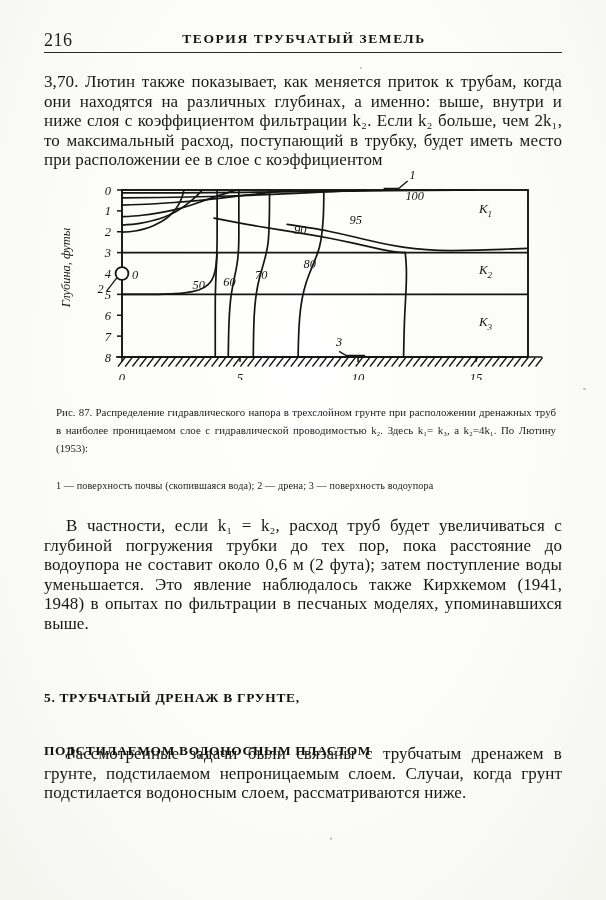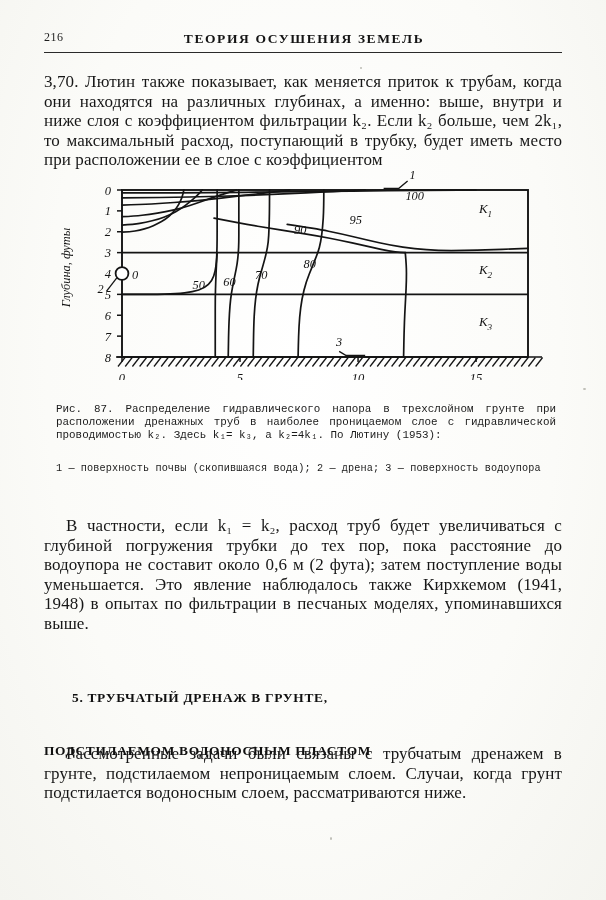--- a/index.html
+++ b/index.html
@@ -17,21 +17,21 @@
     background:
       radial-gradient(ellipse at 50% 40%, #ffffff 0%, #fbfbf8 60%, #f4f4ef 100%);
   }
   
   .head{
     position:absolute;left:44px;top:30px;width:520px;
     height:22px;
   }
   .folio{
     position:absolute;left:0;top:0;
-    font-size:12px;letter-spacing:.5px;color:#1d1d1d;
+    font-size:18px;letter-spacing:.5px;color:#1d1d1d;
   }
   .runhead{
     position:absolute;left:0;top:1px;width:520px;
     text-align:center;
     font-size:13.5px;font-weight:bold;letter-spacing:1.6px;
     color:#141414;
   }
   .rule{
     position:absolute;left:44px;top:52px;width:518px;height:1px;
     background:#2a2a2a;
@@ -47,23 +47,22 @@
   }
   .para.indent{text-indent:22px;}
   
   .figure{
     position:absolute;left:44px;top:168px;width:520px;height:232px;
   }
   .chartwrap{position:absolute;left:0;top:0;width:520px;height:212px;}
   
   .caption{
     position:absolute;left:56px;top:403px;width:500px;
-    font-size:10.9px;line-height:13px;text-align:justify;
+    font-size:10.9px;line-height:18px;text-align:justify;
     color:#1b1b1b;
-    font-family:Liberation Mono, monospace;
   }
   .caption .legend{
     display:block;margin-top:20px;
     font-size:10.2px;
     letter-spacing:.1px;
   }
   
   .sect{
     position:absolute;left:44px;
     font-size:13.4px;font-weight:bold;letter-spacing:.7px;
@@ -71,21 +70,21 @@
   }
   .speck{position:absolute;background:#bdbdb5;border-radius:50%;}
 </style>
 </head>
 <body>
 
 <div class="page">
 
   <div class="head">
     <span class="folio">216</span>
-    <span class="runhead">ТЕОРИЯ ОСУШЕНИЯ ЗЕМЕЛЬ</span>
+    <span class="runhead">ТЕОРИЯ ТРУБЧАТЫЙ ЗЕМЕЛЬ</span>
   </div>
   <div class="rule"></div>
 
   <div class="para" style="left:44px;top:72px;width:518px;">3,70. Лютин также показывает, как меняется приток к трубам, когда они находятся на различных глубинах, а именно: выше, внутри и ниже слоя с коэффициентом фильтрации k₂. Если k₂ больше, чем 2k₁, то максимальный расход, поступающий в трубку, будет иметь место при расположении ее в слое с  коэффициентом</div>
 
   <div class="figure">
     <div class="chartwrap">
       <svg id="chart-svg" width="520" height="212" viewBox="0 0 520 212" xmlns="http://www.w3.org/2000/svg">
           <rect x="78" y="22" width="406" height="167" fill="none" stroke="#141414" stroke-width="1.9"></rect>
           <line x1="78" y1="84.625" x2="484" y2="84.625" stroke="#141414" stroke-width="1.9"></line>
@@ -221,21 +220,21 @@
   </div>
 
   <div class="caption">
     <span>Рис. 87. Распределение гидравлического напора в трехслойном грунте при расположении дренажных труб в наиболее проницаемом слое с гидравлической проводимостью k₂. Здесь k₁= k₃, а k₂=4k₁. По Лютину (1953):</span>
     <span class="legend">1 — поверхность почвы (скопившаяся вода); 2 — дрена; 3 — поверхность водоупора</span>
   </div>
 
 
   <div class="para indent" style="left:44px;top:516px;width:518px;">В частности, если k₁ = k₂, расход труб будет увеличиваться с глубиной погружения трубки до тех пор, пока расстояние до водоупора не составит около 0,6 м (2 фута); затем поступление воды уменьшается. Это явление наблюдалось также Кирхкемом (1941, 1948) в опытах по фильтрации в песчаных моделях, упоминавшихся выше.</div>
 
-  <div class="sect" style="top:688px;width:470px;margin-left:28px;">5. ТРУБЧАТЫЙ ДРЕНАЖ В ГРУНТЕ,</div>
+  <div class="sect" style="top:688px;width:470px;">5. ТРУБЧАТЫЙ ДРЕНАЖ В ГРУНТЕ,</div>
   <div class="sect" style="top:741px;width:470px;">ПОДСТИЛАЕМОМ ВОДОНОСНЫМ ПЛАСТОМ</div>
 
   <div class="para indent" style="left:44px;top:744px;width:518px;">Рассмотренные задачи были связаны с трубчатым дренажем в грунте, подстилаемом непроницаемым слоем. Случаи, когда грунт подстилается водоносным слоем, рассматриваются ниже.</div>
 
   <div class="speck" style="left:330px;top:837px;width:2px;height:3px;"></div>
   <div class="speck" style="left:360px;top:67px;width:2px;height:2px;"></div>
   <div class="speck" style="left:583px;top:388px;width:3px;height:2px;"></div>
 </div>
 
 </body></html>

